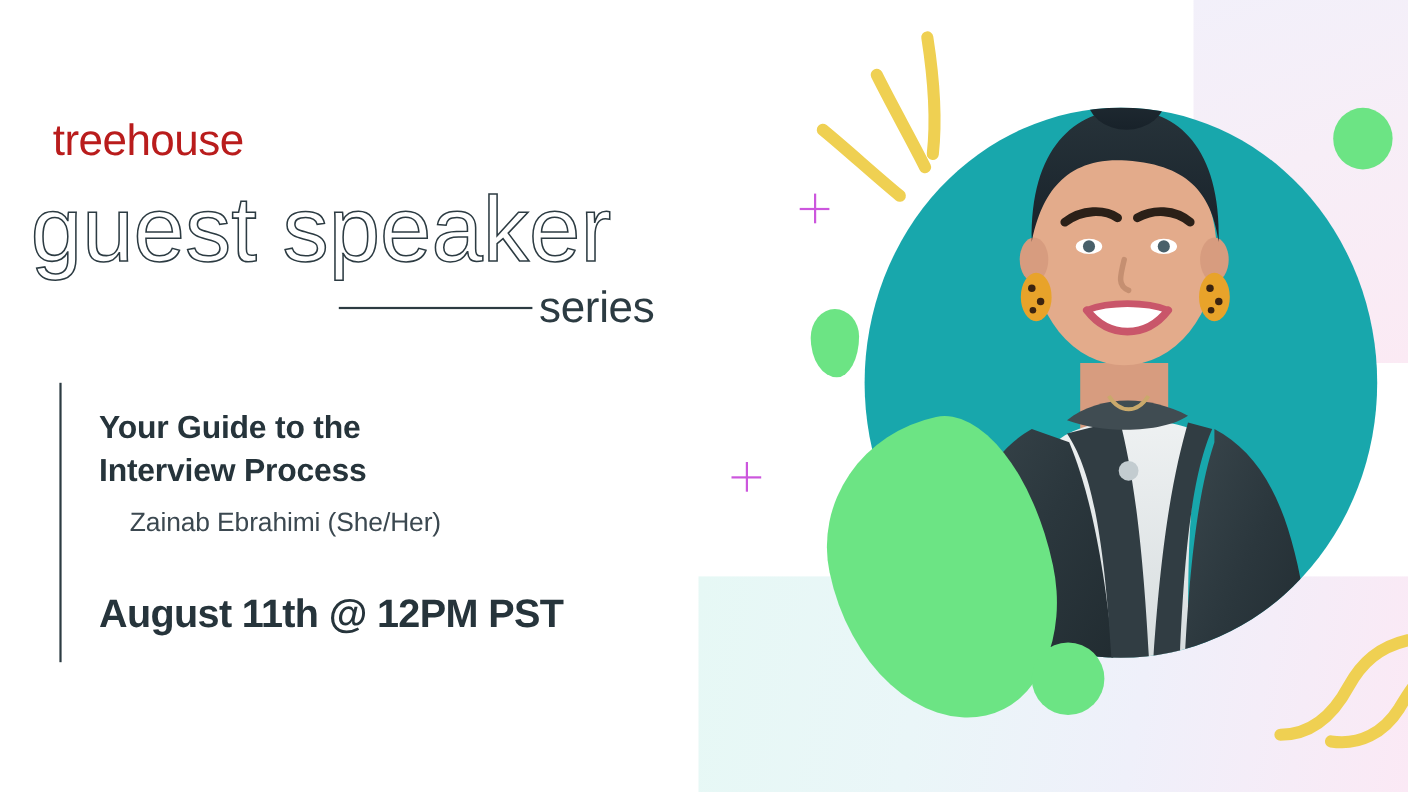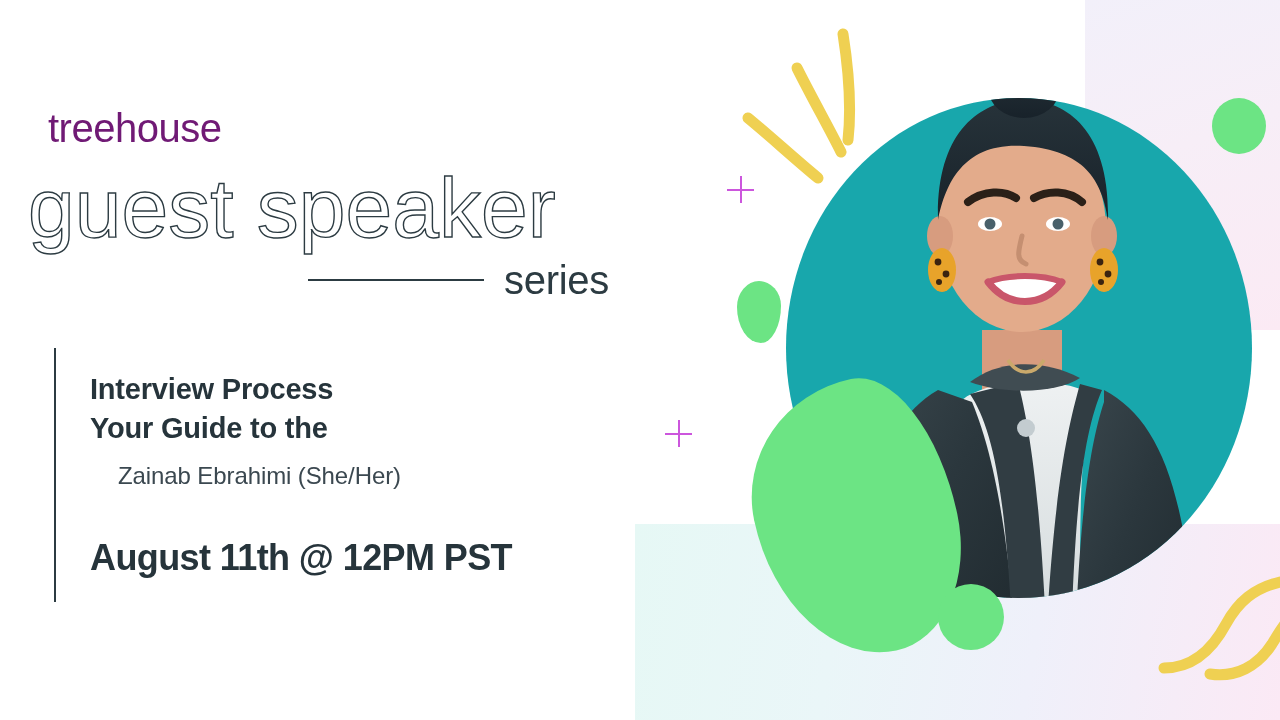--- a/index.html
+++ b/index.html
@@ -68,39 +68,39 @@
   .strokes-tl{position:absolute;left:740px;top:28px;width:160px;height:180px;}
   .strokes-br{position:absolute;left:1150px;top:570px;width:135px;height:150px;}
 
   
   .portrait{position:absolute;left:812px;top:30px;width:420px;height:650px;}
 
   
   .brand{
     position:absolute;left:48px;top:106px;
     font-size:40px;letter-spacing:-0.5px;
-    color:#701a75;font-weight:400;
+    color:#b91c1c;font-weight:400;
   }
   .headline-outline{
     position:absolute;left:28px;top:160px;
     font-size:84px;font-weight:400;letter-spacing:0px;
     color:transparent;
     -webkit-text-stroke:1.4px #2c3b42;
     white-space:nowrap;
   }
   .series-row{
     position:absolute;left:308px;top:256px;
     width:320px;height:48px;
     display:flex;align-items:center;
   }
   .series-rule{
     width:176px;height:1.6px;background:#2c3b42;flex:none;
   }
   .series-word{
-    margin-left:20px;font-size:40px;color:#2c3b42;
+    margin-left:6px;font-size:40px;color:#2c3b42;
     font-weight:400;letter-spacing:-0.3px;line-height:1;
   }
 
   .vline{
     position:absolute;left:54px;top:348px;width:1.6px;height:254px;
     background:#2c3b42;
   }
 
   .talk-title{
     position:absolute;left:90px;top:370px;
@@ -253,22 +253,22 @@
   <div class="headline-outline">guest speaker</div>
 
   <div class="series-row">
     <div class="series-rule"></div>
     <div class="series-word">series</div>
   </div>
 
   <div class="vline"></div>
 
   <div class="talk-title">
+    <span>Your Guide to the</span>
     <span>Interview Process</span>
-    <span>Your Guide to the</span>
   </div>
 
   <div class="speaker">
     <span>Zainab Ebrahimi (She/Her)</span>
   </div>
 
   <div class="when">August 11th @ 12PM PST</div>
 
 </div>
 

